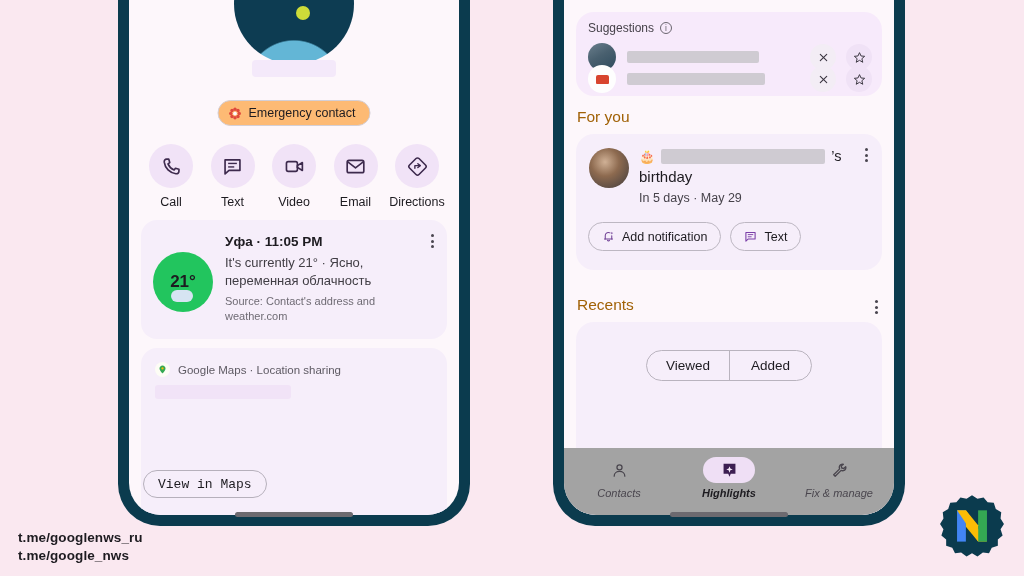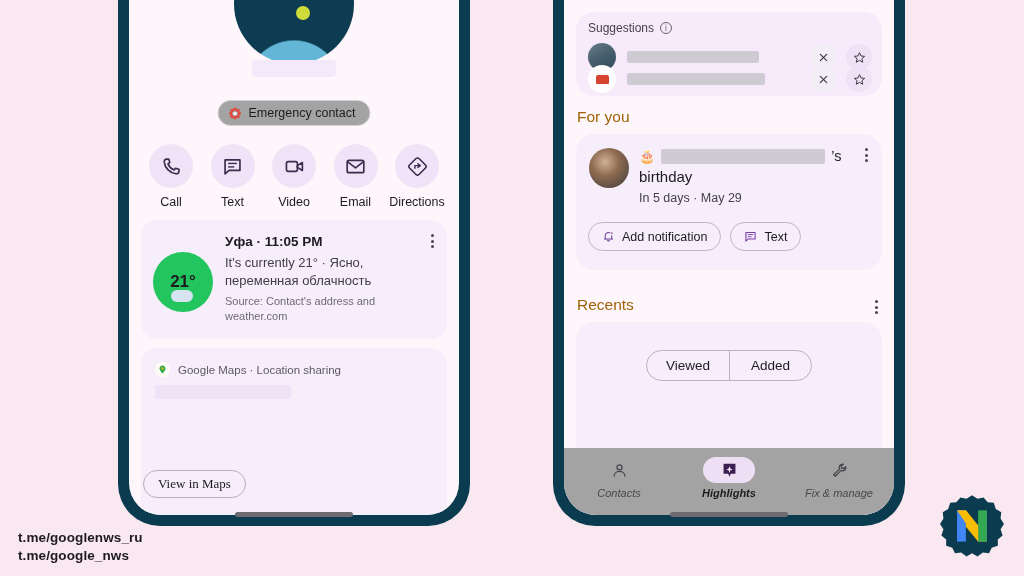--- a/index.html
+++ b/index.html
@@ -73,21 +73,21 @@
 
   .chip-emergency {
     position: absolute;
     left: 50%; transform: translateX(-50%);
     top: 164px;
     height: 26px;
     padding: 0 14px 0 10px;
     display: flex; align-items: center; gap: 7px;
     border: 1px solid #d4cfd6;
     border-radius: 13px;
-    background: #a3a3a3;
+    background: #fdba74;
     font-size: 12.5px;
     color: #1d1b20;
     white-space: nowrap;
   }
 
   .actions-row {
     position: absolute;
     top: 208px; left: 0; right: 0;
     display: flex;
     justify-content: space-between;
@@ -166,21 +166,21 @@
   .btn-outline {
     position: absolute;
     left: 2px;
     height: 28px;
     padding: 0 14px;
     display: inline-flex; align-items: center;
     border: 1px solid #b6b0bb;
     border-radius: 14px;
     background: transparent;
     font-size: 13px; color: #1d1b20;
-    font-family: Liberation Serif, serif;
+    font-family: Liberation Mono, monospace;
     white-space: nowrap;
   }
   #view-maps-btn { top: 122px; }
 
   
   .r-inner { position: relative; width: 330px; height: 579px; }
 
   .sugg-card {
     position: absolute;
     left: 12px; right: 12px; top: 76px;

